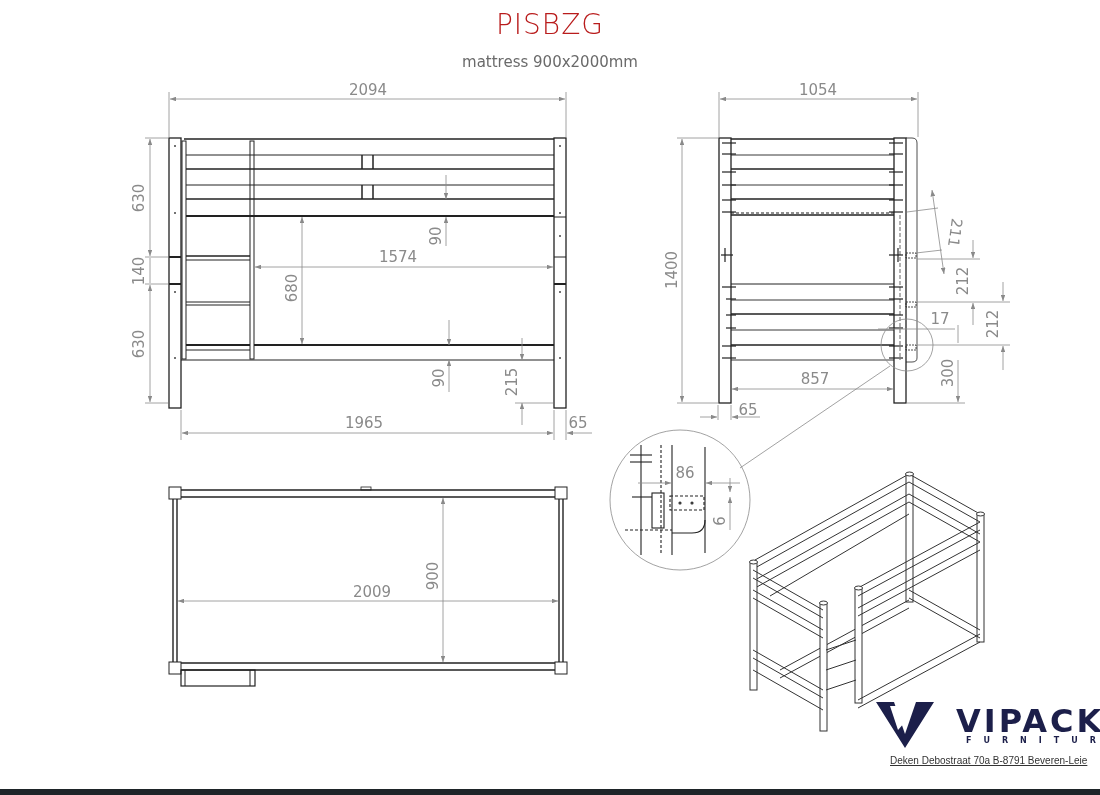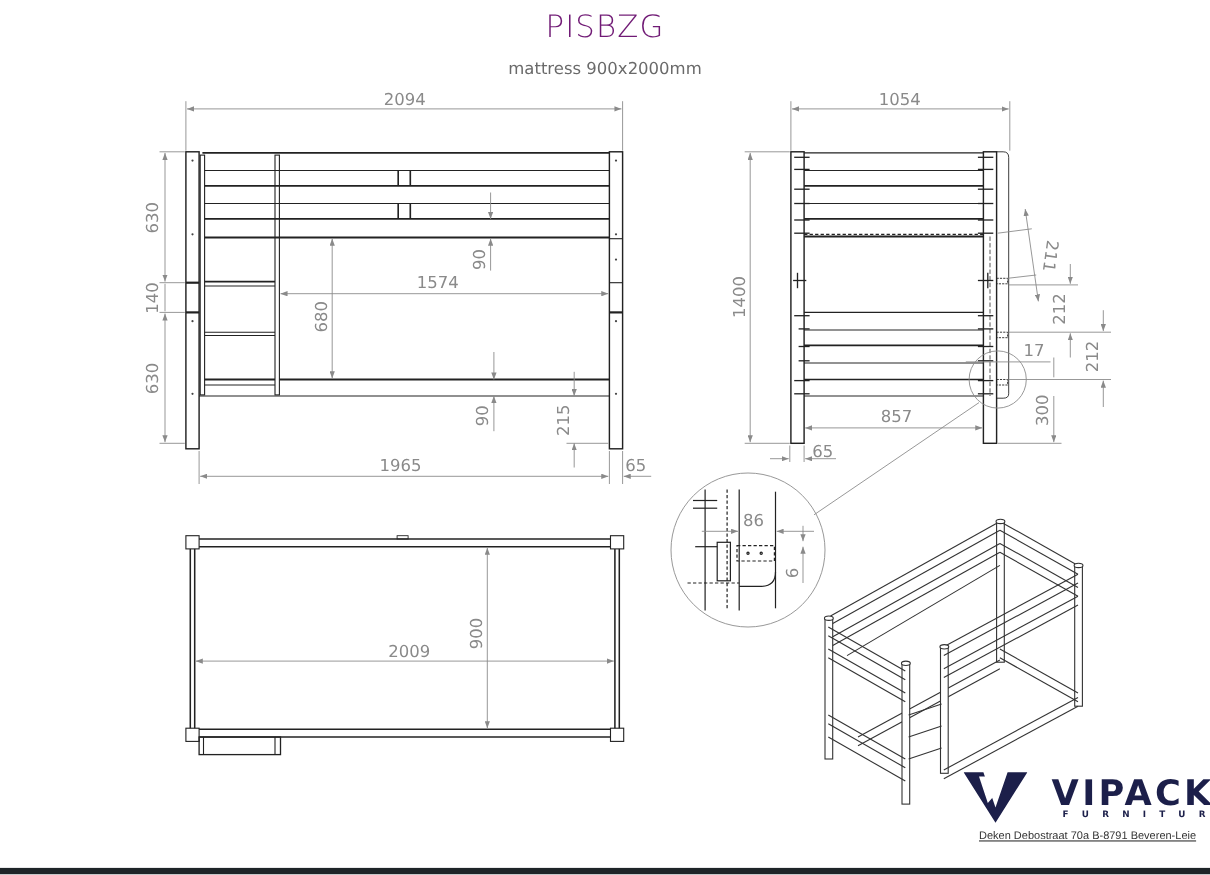--- a/index.html
+++ b/index.html
@@ -3,21 +3,21 @@
 <meta charset="utf-8">
 <style>
   html, body { margin: 0; padding: 0; }
   body {
     width: 1100px; height: 795px; overflow: hidden;
     background: #ffffff; position: relative;
     font-family: "DejaVu Sans", sans-serif;
   }
   .title {
     position: absolute; left: 0; width: 1100px; top: 8px;
-    text-align: center; font-size: 28px; color: #701a75;
+    text-align: center; font-size: 28px; color: #b91c1c;
     font-weight: 300; letter-spacing: 1px;
   }
   .subtitle {
     position: absolute; left: 0; width: 1100px; top: 53px;
     text-align: center; font-size: 15px; color: #6a6a6a;
   }
   svg.drawing { position: absolute; left: 0; top: 0; }
   .dim { font-family: "DejaVu Sans", sans-serif; font-size: 15px; fill: #8a8a8a; }
   .logo {
     position: absolute; left: 876px; top: 700px; width: 215px; height: 70px;

